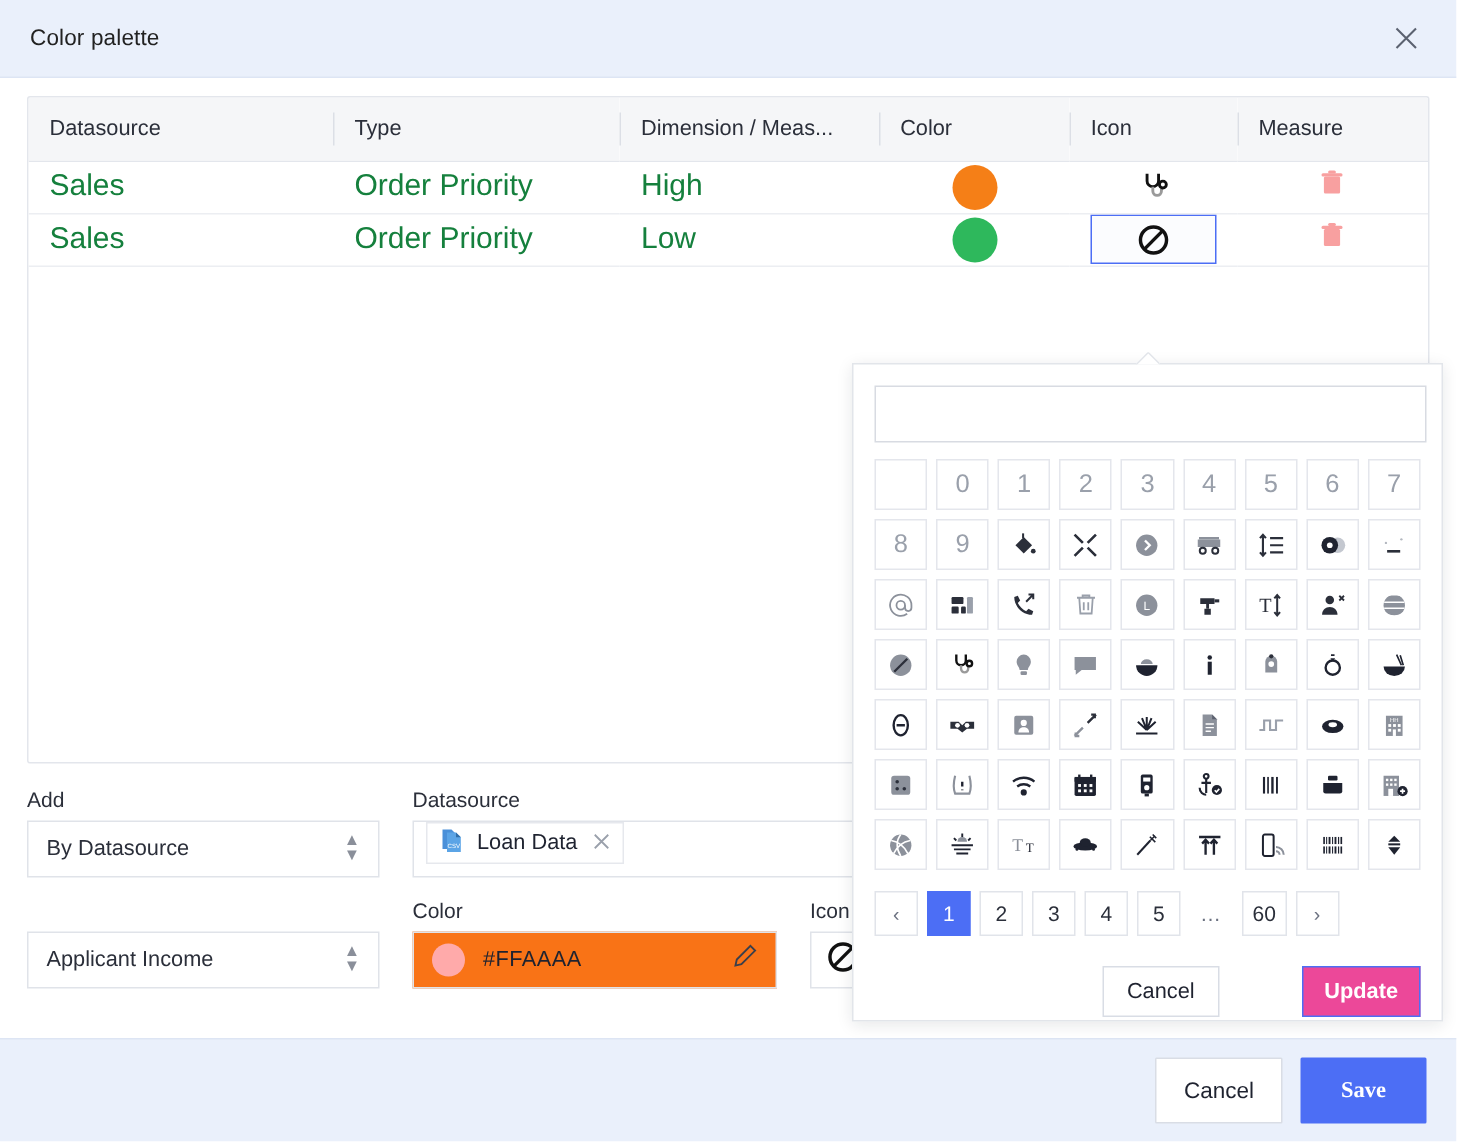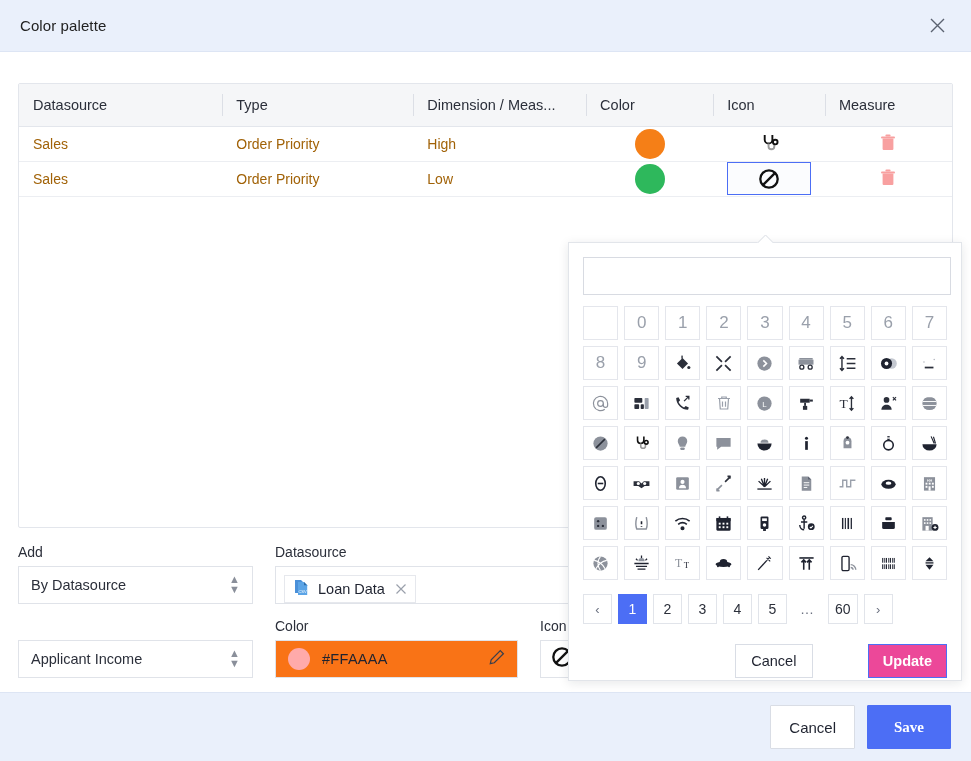--- a/index.html
+++ b/index.html
@@ -20,40 +20,40 @@
     border-bottom:1px solid #dde5f4;
   }
   .dlg-title{ font-size:15px; color:#222; letter-spacing:.1px; }
   .dlg-close{
     margin-left:auto; width:28px; height:28px;
     display:flex; align-items:center; justify-content:center;
     color:#5b6270; cursor:pointer; font-size:20px; line-height:1;
   }
 
   
-  .dlg-body{ padding:31px 18px 0 18px; height:640px; position:relative; }
+  .dlg-body{ padding:12px 18px 0 18px; height:640px; position:relative; }
 
   
   .tbl-wrap{
     border:1px solid #e3e6ec; border-radius:2px;
     background:#fff; height:445px; overflow:hidden;
   }
   table.pal{ width:100%; border-collapse:collapse; table-layout:fixed; }
   table.pal thead th{
     background:#f5f6f8; height:42px; font-weight:400; font-size:14.5px;
     color:#2b2f3a; text-align:left; padding:0 14px;
     border-bottom:1px solid #e3e6ec;
     position:relative;
   }
   table.pal thead th + th::before{
     content:""; position:absolute; left:0; top:10px; bottom:10px;
     width:1px; background:#dcdfe6;
   }
   table.pal tbody td{
-    height:35px; font-size:14px; color:#a16207; padding:0 14px;
+    height:35px; font-size:20px; color:#15803d; padding:0 14px;
     border-bottom:1px solid #eceef2; background:#fff;
   }
   .col-ds{width:200px}.col-ty{width:188px}.col-dm{width:170px}
   .col-co{width:125px}.col-ic{width:110px}.col-ac{width:125px}
 
   .swatch{
     width:30px;height:30px;border-radius:50%;display:block;margin:0 auto;
   }
   .cell-center{ text-align:center; }
 
@@ -82,21 +82,21 @@
   .select-box{
     height:38px; border:1px solid #e0e3e9; background:#fff;
     display:flex; align-items:center; padding:0 12px; font-size:14.5px;
     color:#2b2f3a; cursor:pointer;
   }
   .select-box .caret{ margin-left:auto; color:#8a8f9a; font-size:11px; line-height:.9; text-align:center;}
   .select-box .caret i{ display:block; font-style:normal; }
 
   .chip-box{
     height:38px; border:1px solid #e0e3e9; background:#fff;
-    display:flex; align-items:flex-end; padding:0 8px;
+    display:flex; align-items:flex-start; padding:0 8px;
   }
   .chip{
     display:flex; align-items:center; gap:7px; height:28px;
     border:1px solid #e6e8ed; background:#fff; padding:0 8px; cursor:pointer;
   }
   .chip-label{ font-size:14.5px; color:#1f2330; }
   .chip-x{ color:#9aa0ab; font-size:15px; margin-left:3px; cursor:pointer; line-height:1;}
 
   .color-box{
     height:38px; border:1px solid #e0e3e9; background:#f97316;

